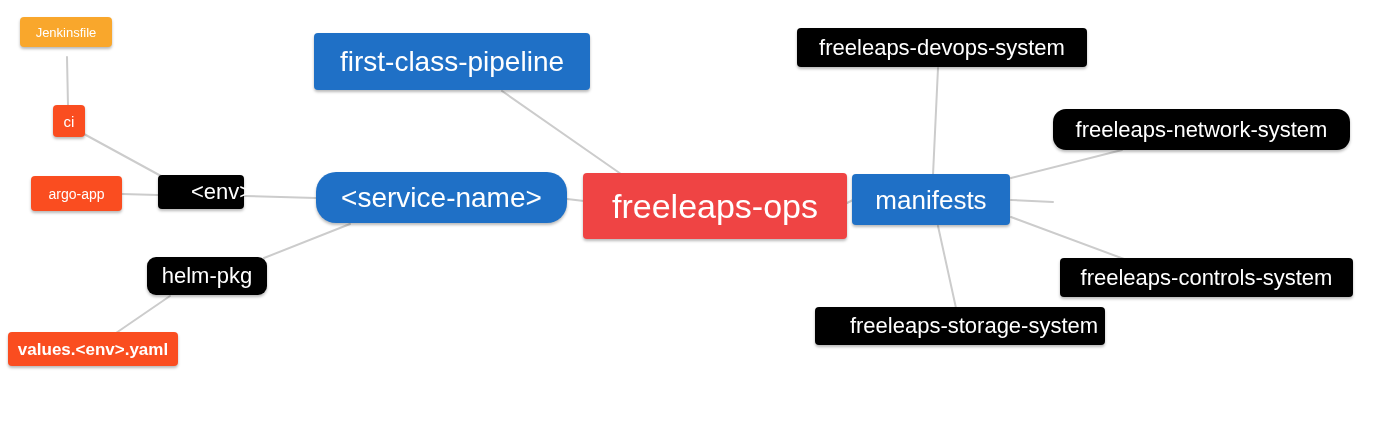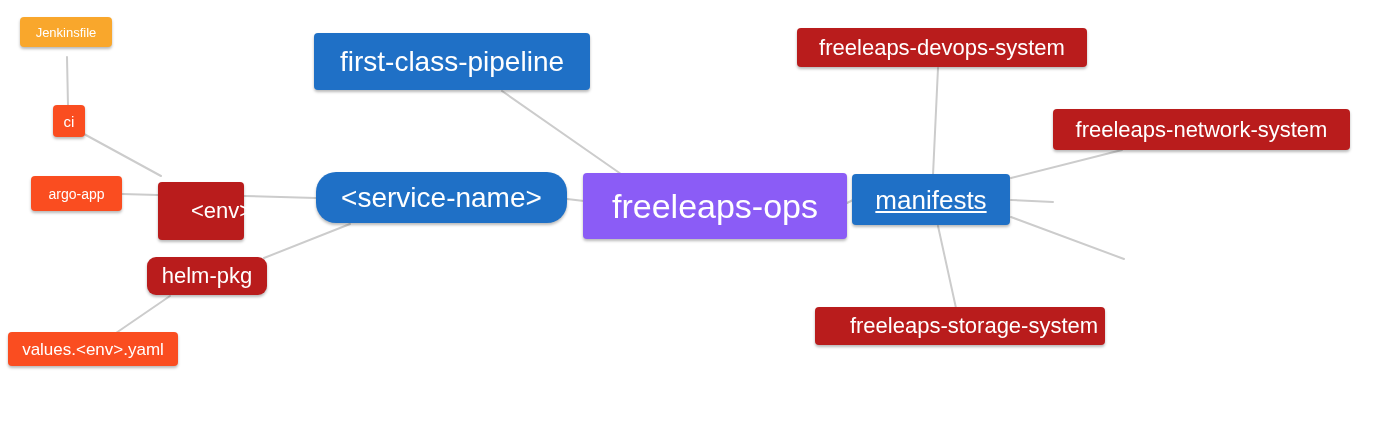--- a/index.html
+++ b/index.html
@@ -36,37 +36,37 @@
     box-sizing: border-box;
     color: #ffffff;
     border-radius: 4px;
     box-shadow: 0 2px 3px rgba(0,0,0,0.28);
     white-space: nowrap;
     cursor: pointer;
     user-select: none;
     line-height: 1;
   }
   .c-blue   { background: #1f70c6; }
-  .c-green  { background: #b91c1c; }
+  .c-green  { background: #000000; }
   .c-red    { background: #fa4d20; }
   .c-orange { background: #f9a72c; }
-  .c-dark   { background: #8b5cf6; }
+  .c-dark   { background: #ef4444; }
 
   .n-jenkinsfile { left: 20px;  top: 17px;  width: 92px;  height: 30px; font-size: 13px; }
   .n-ci          { left: 53px;  top: 105px; width: 32px;  height: 32px; font-size: 15px; }
   .n-argo-app    { left: 31px;  top: 176px; width: 91px;  height: 35px; font-size: 14px; }
-  .n-env         { left: 158px; top: 182px; width: 86px;  height: 58px; font-size: 22px; padding-left: 41px; }
+  .n-env         { left: 158px; top: 175px; width: 86px;  height: 34px; font-size: 22px; padding-left: 41px; }
   .n-helm-pkg    { left: 147px; top: 257px; width: 120px; height: 38px; font-size: 22px; border-radius: 9px; }
-  .n-values      { left: 8px;   top: 332px; width: 170px; height: 34px; font-size: 17px; }
+  .n-values      { left: 8px;   top: 332px; width: 170px; height: 34px; font-size: 17px; font-weight: bold; }
   .n-pipeline    { left: 314px; top: 33px;  width: 276px; height: 57px; font-size: 28px; }
   .n-service     { left: 316px; top: 172px; width: 251px; height: 51px; font-size: 28px; border-radius: 20px; }
   .n-ops         { left: 583px; top: 173px; width: 264px; height: 66px; font-size: 34px; }
-  .n-manifests   { left: 852px; top: 174px; width: 158px; height: 51px; font-size: 26px; text-decoration: underline; }
+  .n-manifests   { left: 852px; top: 174px; width: 158px; height: 51px; font-size: 26px; }
   .n-devops      { left: 797px; top: 28px;  width: 290px; height: 39px; font-size: 22px; }
-  .n-network     { left: 1053px;top: 109px; width: 297px; height: 41px; font-size: 22px; }
+  .n-network     { left: 1053px;top: 109px; width: 297px; height: 41px; font-size: 22px; border-radius: 13px; }
   .n-monitoring  { left: 1052px;top: 185px; width: 320px; height: 40px; font-size: 22px; }
   .n-controls    { left: 1060px;top: 258px; width: 293px; height: 39px; font-size: 22px; }
   .n-storage     { left: 815px; top: 307px; width: 290px; height: 38px; font-size: 22px; padding-left: 28px; }
 </style>
 </head>
 <body>
 
 <div class="canvas">
 
   <svg class="edges" viewBox="0 0 1390 421" xmlns="http://www.w3.org/2000/svg">
@@ -91,15 +91,16 @@
   <div class="node c-red    n-argo-app">argo-app</div>
   <div class="node c-green  n-env">&lt;env&gt;</div>
   <div class="node c-green  n-helm-pkg">helm-pkg</div>
   <div class="node c-red    n-values">values.&lt;env&gt;.yaml</div>
   <div class="node c-blue   n-pipeline">first-class-pipeline</div>
   <div class="node c-blue   n-service">&lt;service-name&gt;</div>
   <div class="node c-dark   n-ops">freeleaps-ops</div>
   <div class="node c-blue   n-manifests">manifests</div>
   <div class="node c-green  n-devops">freeleaps-devops-system</div>
   <div class="node c-green  n-network">freeleaps-network-system</div>
+  <div class="node c-green  n-controls">freeleaps-controls-system</div>
   <div class="node c-green  n-storage">freeleaps-storage-system</div>
 
 </div>
 
 </body></html>

